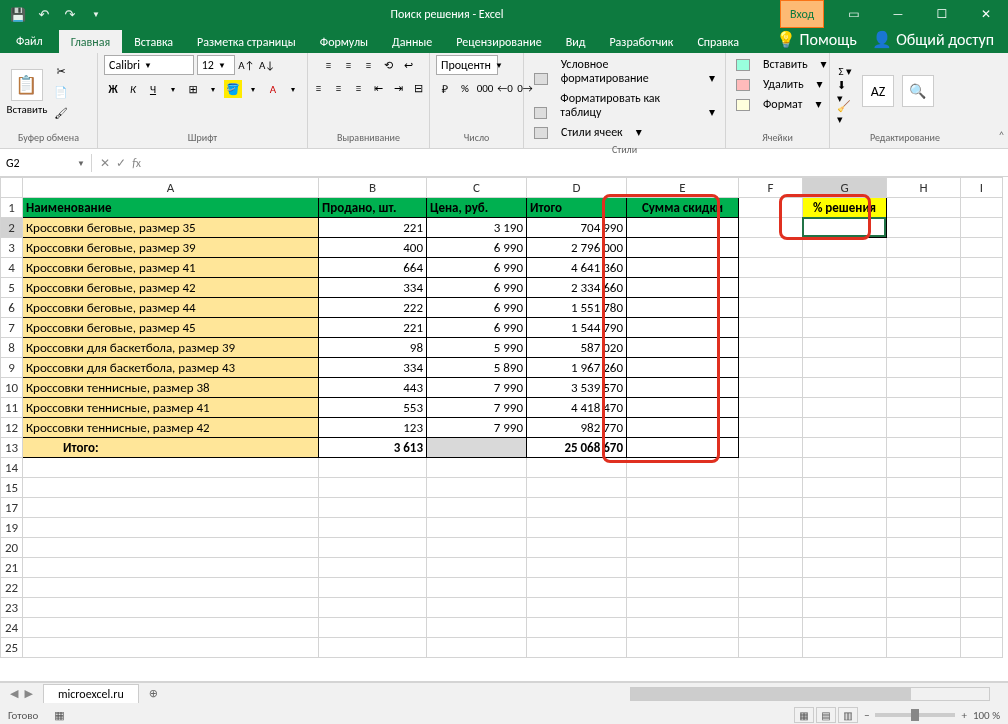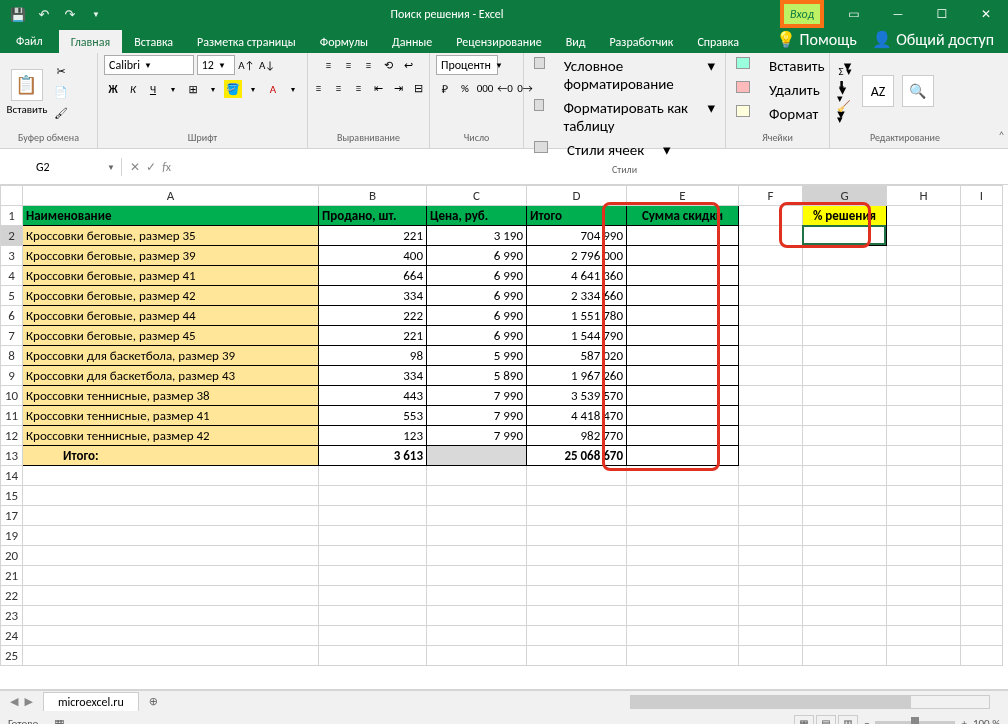--- a/index.html
+++ b/index.html
@@ -5,47 +5,47 @@
 * { margin:0; padding:0; box-sizing:border-box; font-family:"Segoe UI",Calibri,Arial,sans-serif; }
 body { background:#fff; width:1008px; height:724px; overflow:hidden; position:relative; font-size:12px; }
 
 
 .titlebar { height:28px; background:#0d7a3f; display:flex; align-items:center; color:#fff; }
 .titlebar .qat { display:flex; gap:6px; padding:0 8px; align-items:center; }
 .titlebar .qat-btn { width:20px; height:20px; display:flex; align-items:center; justify-content:center; color:#fff; opacity:0.9; font-size:13px; }
 .titlebar .title { flex:1; text-align:center; font-size:12px; }
 .titlebar .winctl { display:flex; align-items:center; }
 .titlebar .winctl > div { width:44px; height:28px; display:flex; align-items:center; justify-content:center; font-size:12px; }
-.login-btn { background:#bef264; color:#0d7a3f; padding:2px 10px; margin-right:8px; font-size:11px; border:4px solid #f97316;font-style:italic; }
+.login-btn { background:#fdba74; color:#0d7a3f; padding:2px 10px; margin-right:8px; font-size:11px; border:1px solid #f97316; }
 
 
 .ribbon-tabs { height:25px; background:#0d7a3f; display:flex; align-items:flex-end; color:#fff; font-size:12px; }
 .ribbon-tabs .tab { padding:5px 12px 4px; cursor:pointer; }
 .ribbon-tabs .tab.file { background:#0d7a3f; color:#fff; padding:5px 16px; }
 .ribbon-tabs .tab.active { background:#f1f1f1; color:#217346; }
 .ribbon-tabs .right { margin-left:auto; display:flex; align-items:center; gap:4px; padding-right:8px; }
 .ribbon-tabs .rightbtn { padding:4px 6px; font-size:16px; }
 
 
 .ribbon { height:96px; background:#f1f1f1; border-bottom:1px solid #d4d4d4; display:flex; }
 .group { border-right:1px solid #d4d4d4; padding:2px 6px; display:flex; flex-direction:column; justify-content:space-between; }
 .group-label { font-size:10px; color:#666; text-align:center; padding:2px 0; }
 .group-content { flex:1; display:flex; align-items:center; gap:4px; font-size:12px; }
 .bigbtn { width:42px; text-align:center; font-size:11px; }
 .bigbtn .ico { width:32px; height:32px; margin:0 auto 2px; background:#fff; border:1px solid #ccc; display:flex; align-items:center; justify-content:center; font-size:18px; }
 .smbtn { width:18px; height:18px; border:1px solid transparent; display:inline-flex; align-items:center; justify-content:center; font-size:11px; }
 .combo { height:20px; border:1px solid #ababab; background:#fff; font-size:12px; padding:1px 4px; display:inline-flex; align-items:center; }
 .combo .dd { margin-left:4px; font-size:8px; }
 .btnrow { display:flex; gap:2px; margin:1px 0; }
-.stylebtn { font-size:15px; padding:2px 4px; display:flex; align-items:flex-start; gap:19px; }
+.stylebtn { font-size:12px; padding:2px 4px; display:flex; align-items:flex-end; gap:13px; }
 .styleico { width:14px; height:12px; background:#ddd; border:1px solid #999; }
 .collapse-btn { position:absolute; right:4px; top:128px; font-size:10px; color:#666; }
 
 
-.fbar { height:36px; border-bottom:1px solid #d4d4d4; display:flex; align-items:center; background:#fff;padding-left:30px; }
+.fbar { height:28px; border-bottom:1px solid #d4d4d4; display:flex; align-items:center; background:#fff; }
 .namebox { width:92px; border-right:1px solid #d4d4d4; padding:2px 6px; font-size:12px; display:flex; align-items:center; justify-content:space-between; }
 .namebox .dd { font-size:8px; color:#666; }
 .fbtns { display:flex; gap:6px; padding:0 8px; color:#888; }
 .fxinput { flex:1; padding:2px 6px; font-size:12px; }
 
 
 .grid-wrap { position:relative; height:505px; overflow:hidden; border-bottom:1px solid #d4d4d4; }
 .grid { border-collapse:collapse; table-layout:fixed; }
 .grid th, .grid td { border:1px solid #d4d4d4; font-size:13px; font-family:Calibri,Arial; height:20px; background:#fff; }
 .colhdr { background:#e6e6e6; font-weight:normal; color:#333; text-align:center; font-size:12px; }

